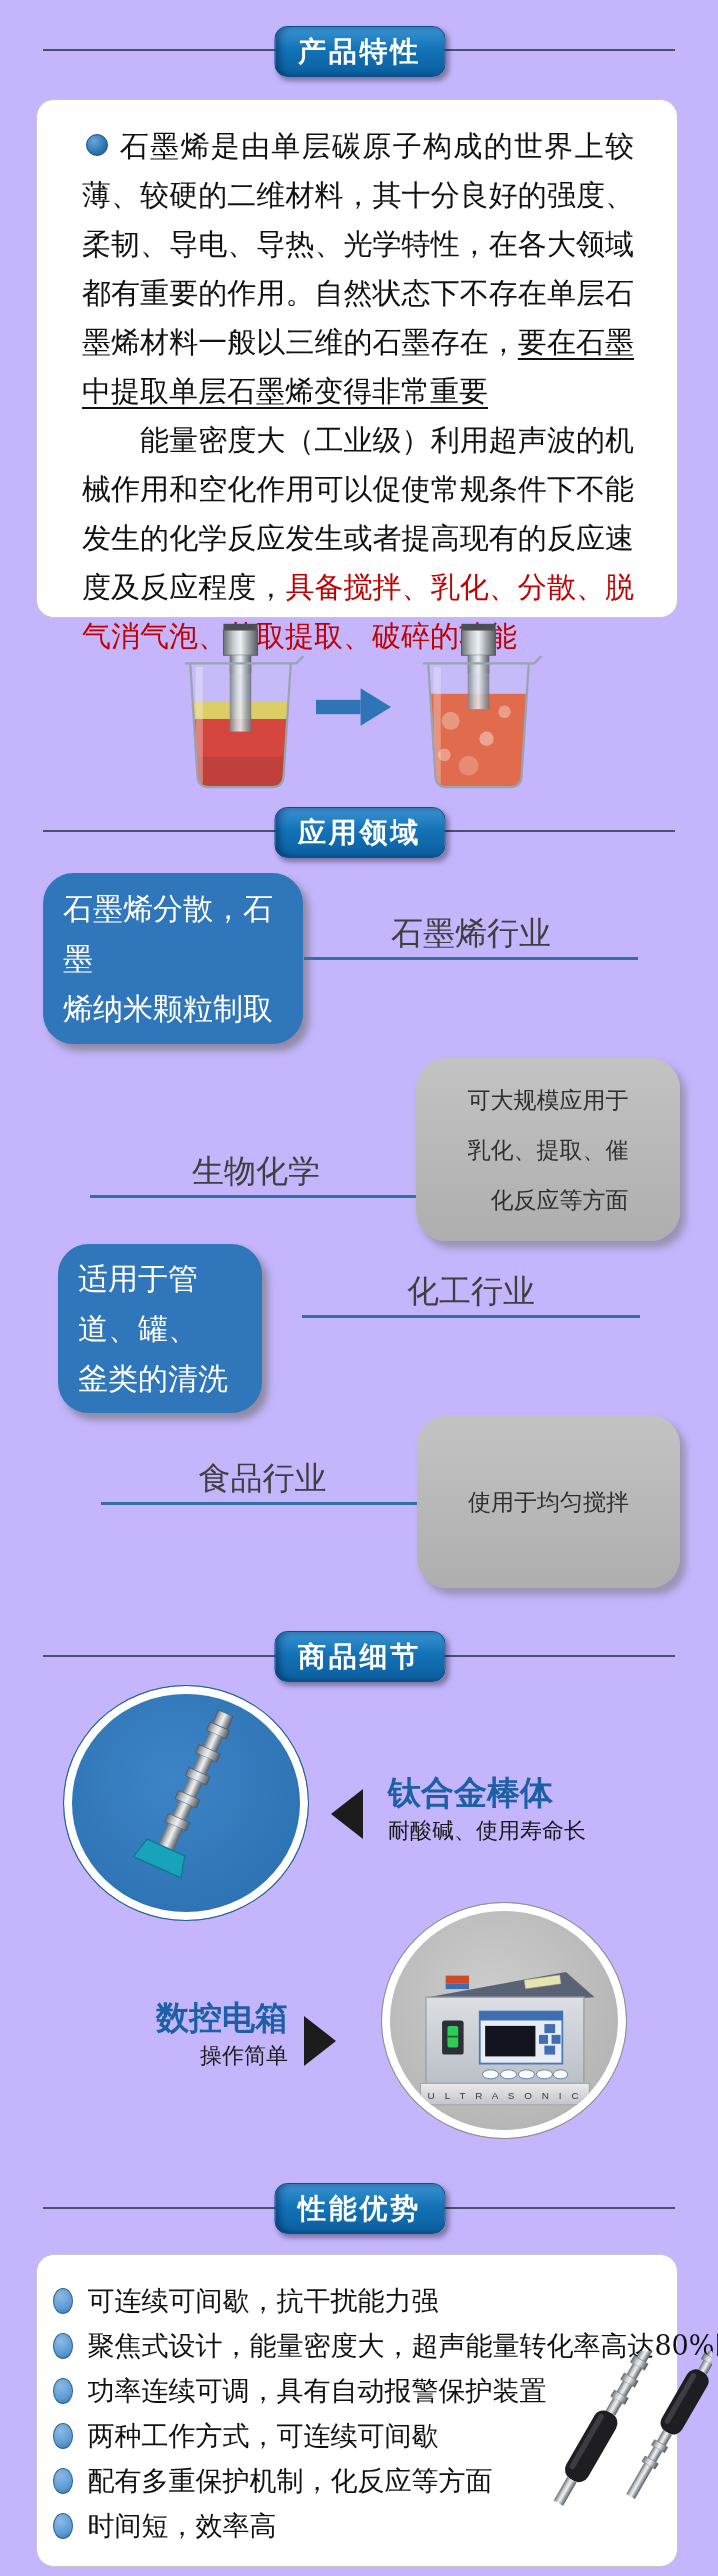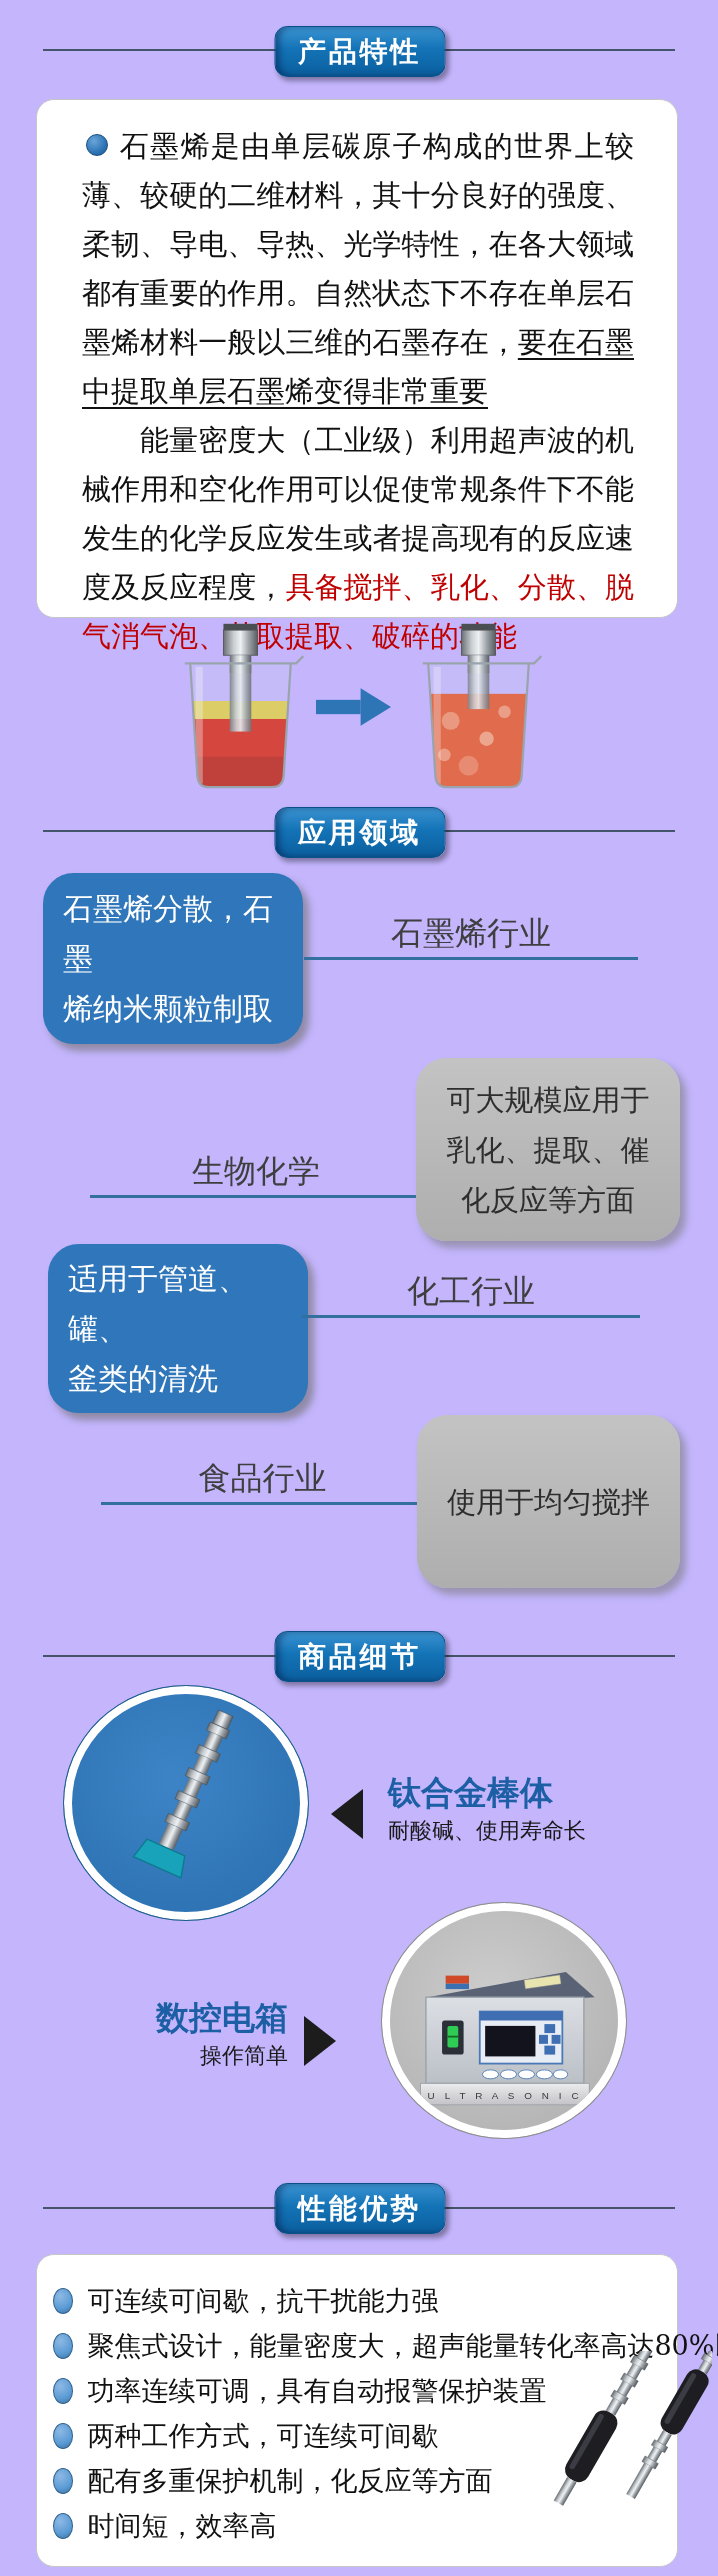--- a/index.html
+++ b/index.html
@@ -20,23 +20,23 @@
        background:radial-gradient(circle at 35% 30%,#6aa5d8,#2e75b6 60%,#1b588f);
        border:0.9px solid #1b4e7e;margin:0 10.8px 5.4px 3.6px;}
   .u-line{text-decoration:underline;text-underline-offset:6.3px;text-decoration-thickness:1.8px;}
   .red{color:#c00000;}
   
   .appbox-blue{position:absolute;background:#3076ba;border-radius:30.5px;color:#ffffff;
                font-size:30px;line-height:50px;white-space:pre-line;display:flex;
                align-items:center;padding:0 10.8px 0 20px;box-sizing:border-box;
                box-shadow:5.4px 6.3px 7.2px rgba(110,110,110,.6);}
   .appbox-gray{position:absolute;background:linear-gradient(180deg,#c3c3c3,#aeaeae);
-               border-radius:30.5px;color:#2e2e2e;font-size:29px;line-height:50px;
+               border-radius:30.5px;color:#2e2e2e;font-size:23px;line-height:50px;
                white-space:pre-line;display:flex;align-items:center;justify-content:center;
-               text-align:center;padding:0 12.6px;box-sizing:border-box;
+               text-align:right;padding:0 12.6px;box-sizing:border-box;
                box-shadow:5.4px 6.3px 7.2px rgba(120,120,120,.55);}
   .applabel{position:absolute;color:#3f3f3f;font-size:32px;text-align:center;}
   .appline{position:absolute;height:2.7px;background:#33709f;}
   
   .circle-blue{position:absolute;border-radius:50%;border:1.8px solid #1f5f8b;
                background:radial-gradient(circle at 45% 40%,#3d84c6,#2e74b5 70%,#2a6aa6);
                box-shadow:inset 0 0 0 8px #ffffff;}
   .circle-gray{position:absolute;border-radius:50%;border:1.8px solid #8d8d8d;
                background:radial-gradient(circle at 45% 40%,#cdcdcd,#b4b4b4 75%,#a8a8a8);
                box-shadow:inset 0 0 0 8px #ffffff;}
@@ -136,21 +136,21 @@
 烯纳米颗粒制取</div>
   <div class="applabel" style="left:304px;top:912px;width:334px">石墨烯行业</div>
   <div class="appline" style="left:304px;top:957px;width:334px"></div>
 
   <div class="applabel" style="left:90px;top:1150px;width:332px">生物化学</div>
   <div class="appline" style="left:90px;top:1195px;width:332px"></div>
   <div class="appbox-gray" style="left:416px;top:1058px;width:264px;height:183px">可大规模应用于
 乳化、提取、催
 化反应等方面</div>
 
-  <div class="appbox-blue" style="left:48px;top:1244px;width:260px;height:169px">适用于管道、罐、
+  <div class="appbox-blue" style="left:58px;top:1244px;width:204px;height:169px">适用于管道、罐、
 釜类的清洗</div>
   <div class="applabel" style="left:302px;top:1270px;width:338px">化工行业</div>
   <div class="appline" style="left:302px;top:1315px;width:338px"></div>
 
   <div class="applabel" style="left:101px;top:1457px;width:323px">食品行业</div>
   <div class="appline" style="left:101px;top:1502px;width:323px"></div>
   <div class="appbox-gray" style="left:417px;top:1415px;width:263px;height:173px">使用于均匀搅拌</div>
 
   <div class="rule" style="top:1655px"></div>
   <div class="badge" style="top:1631px">

